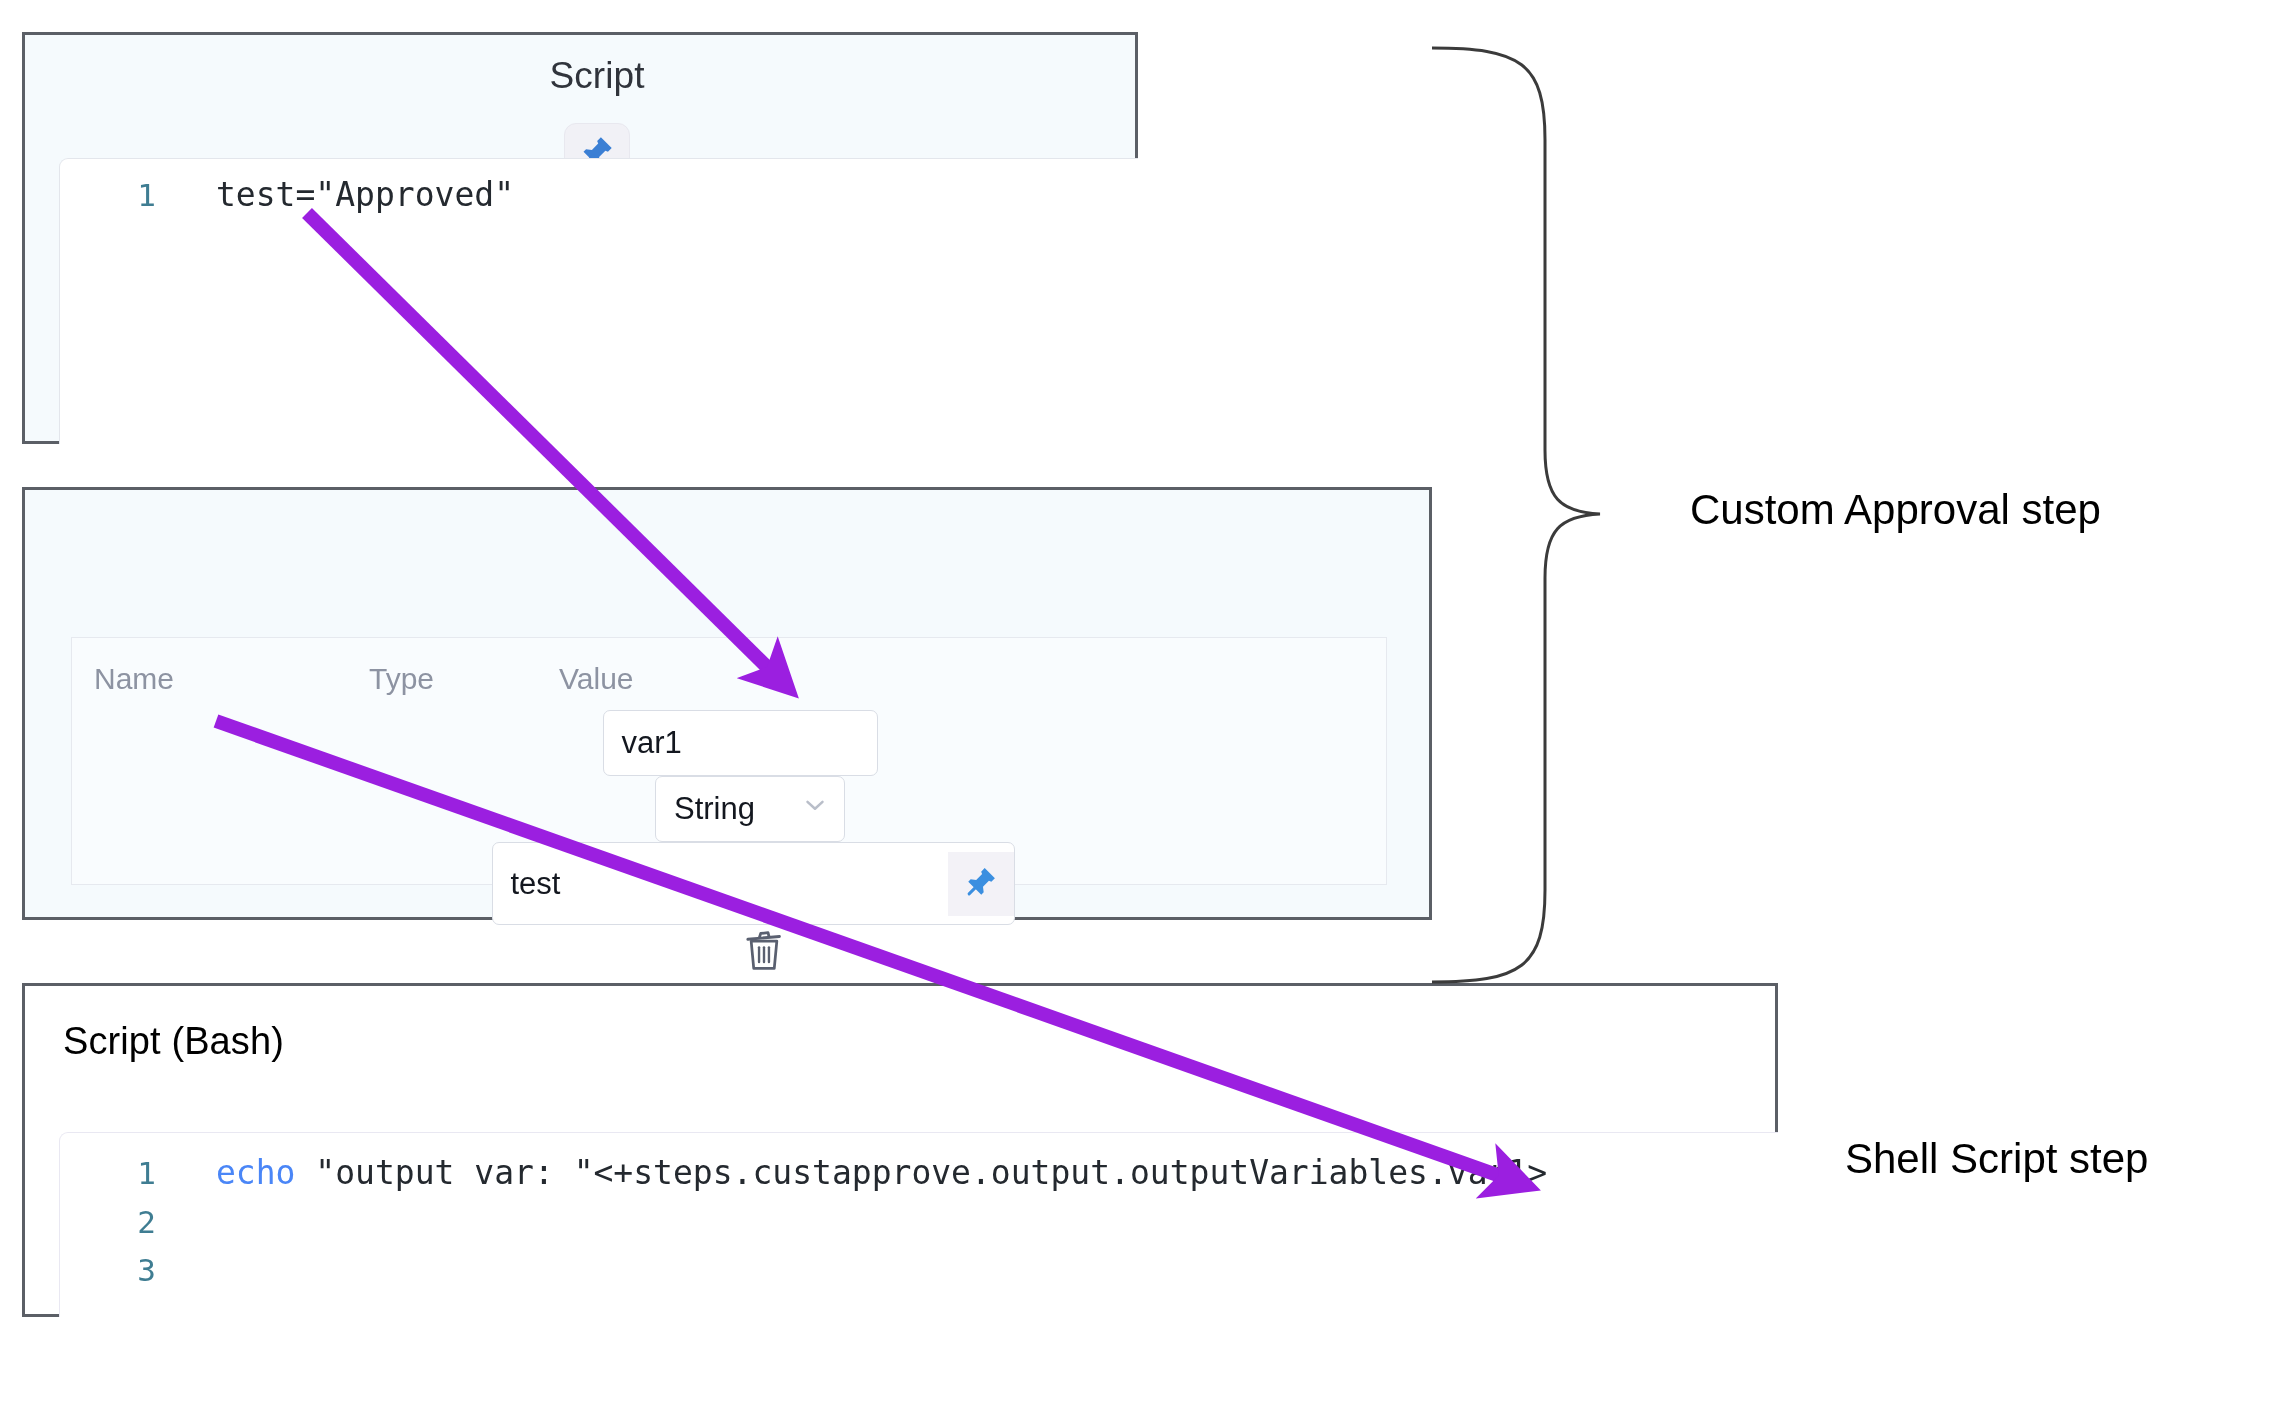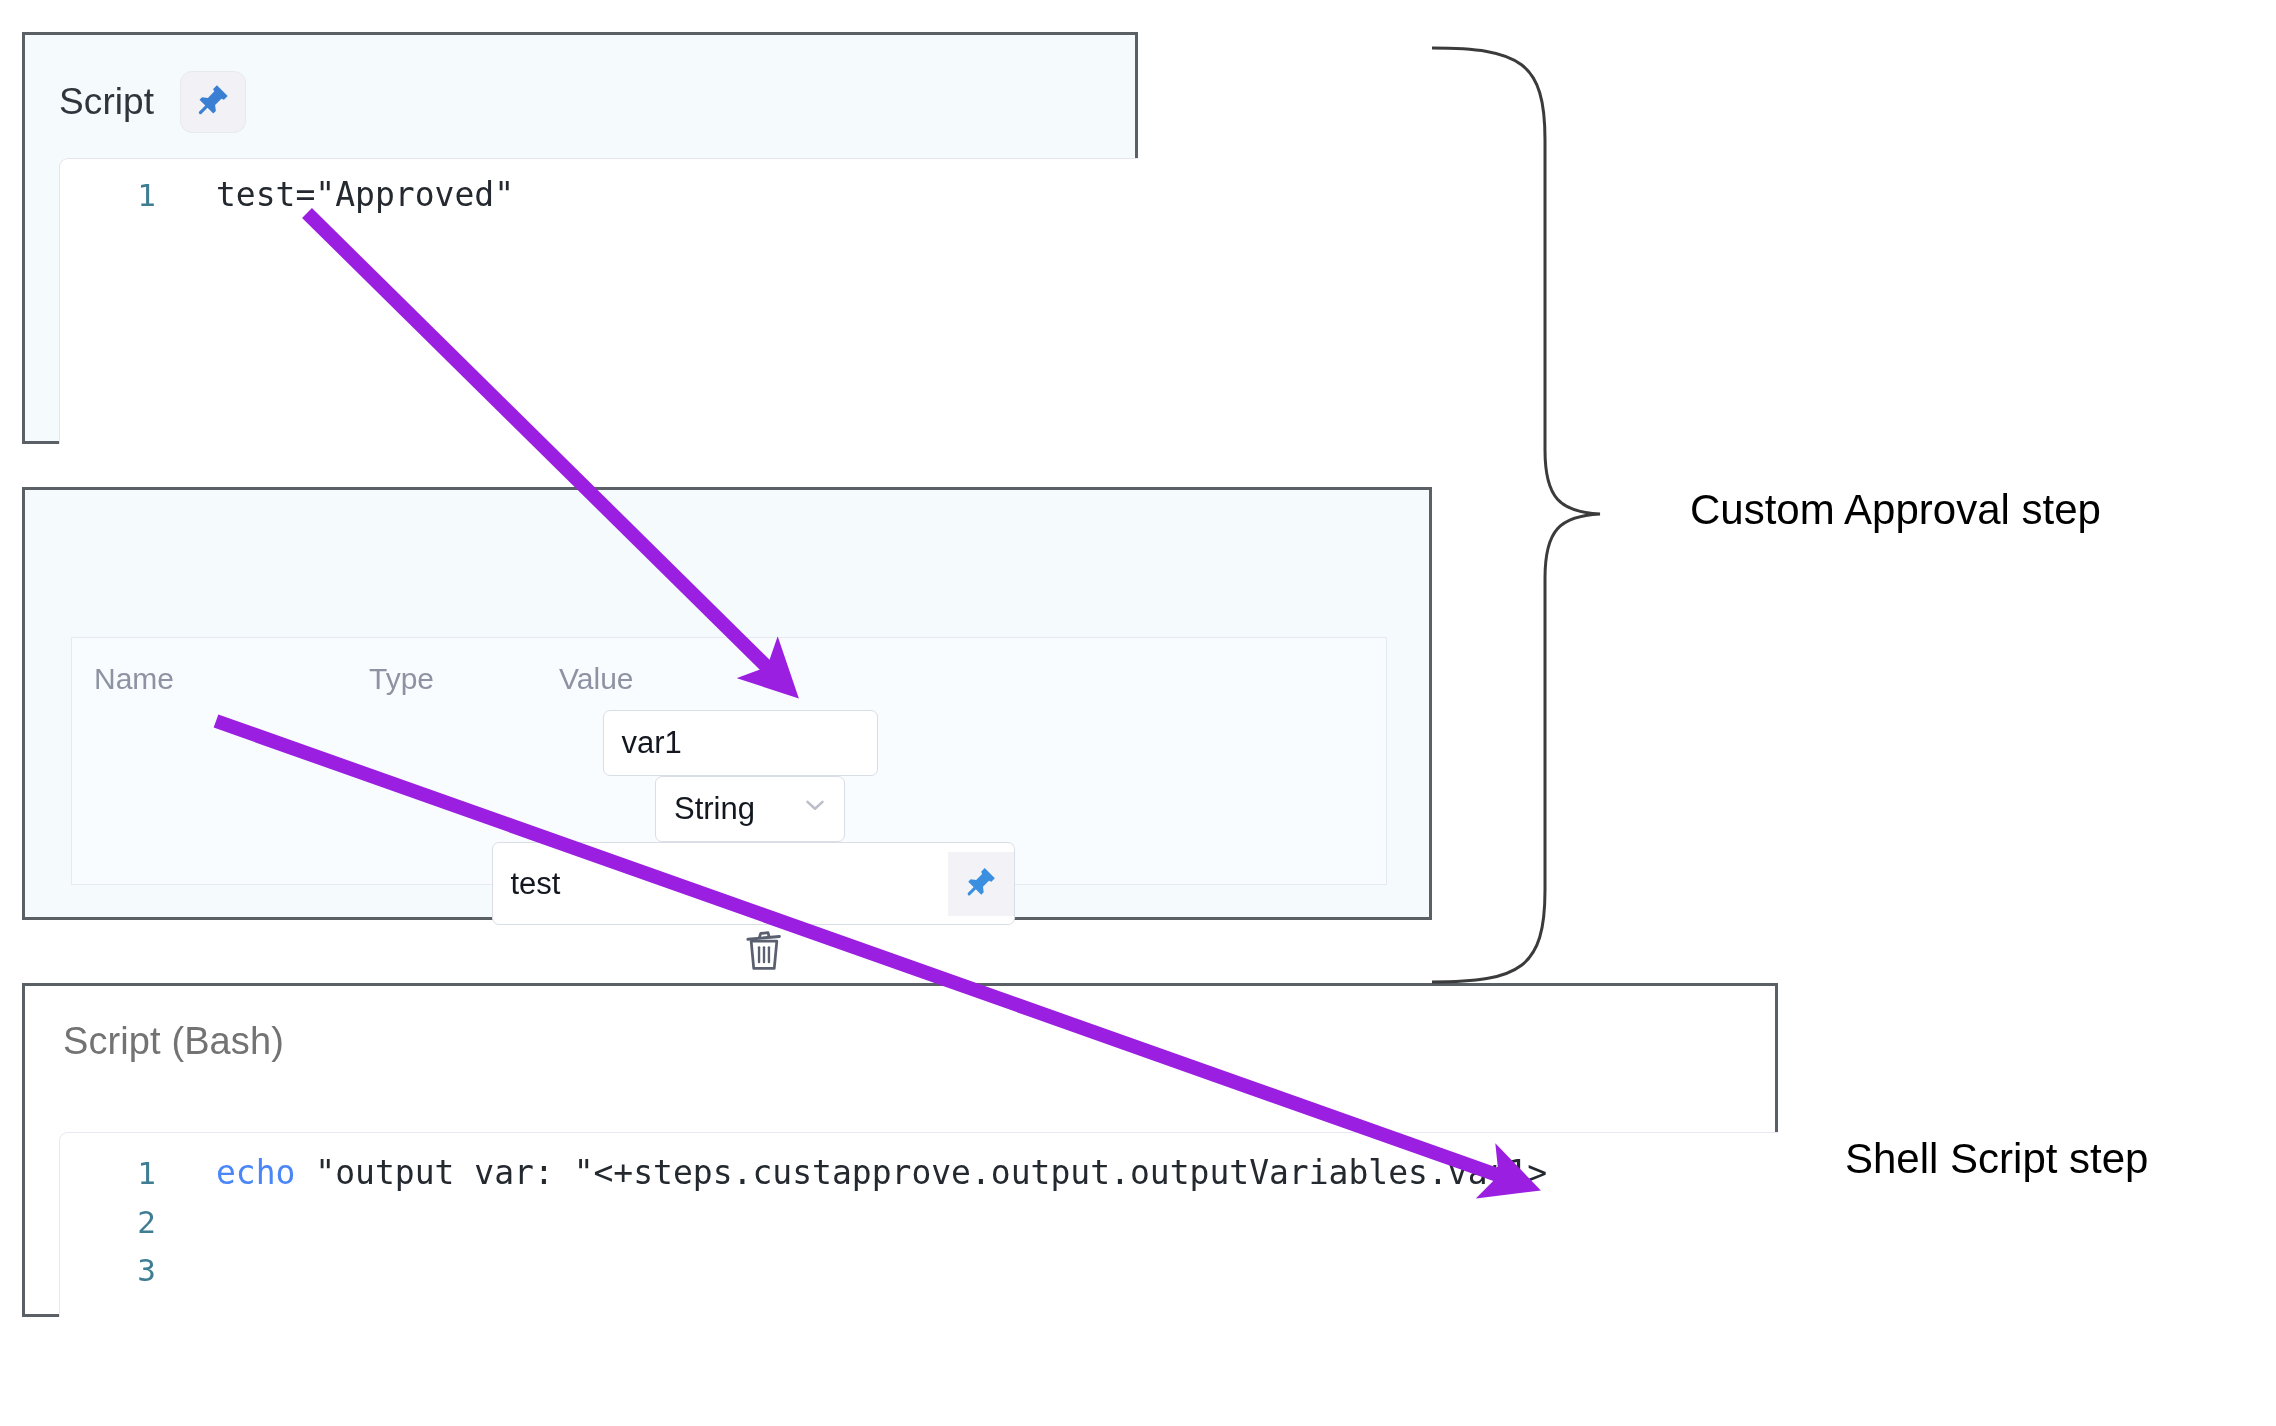--- a/index.html
+++ b/index.html
@@ -29,21 +29,22 @@
   #panel-script {
     left: 22px;
     top: 32px;
     width: 1116px;
     height: 412px;
   }
   .script-header {
     display: flex;
     align-items: center;
     gap: 26px;
-    padding: 36px 0 0 34px;
+    padding: 20px 0 0 34px;
+    flex-direction: column;
   }
   .script-title {
     font-size: 37px;
     color: #30343c;
     letter-spacing: .1px;
   }
   .pin-btn {
     width: 66px;
     height: 62px;
     border-radius: 12px;
@@ -205,21 +206,21 @@
 
   
   #panel-bash {
     left: 22px;
     top: 983px;
     width: 1756px;
     height: 334px;
   }
   .bash-title {
     font-size: 38px;
-    color: #737373;
+    color: #000000;
     padding: 34px 0 0 38px;
     letter-spacing: .1px;
   }
   .bash-code {
     position: absolute;
     left: 34px;
     right: -3px;
     top: 146px;
     bottom: -3px;
     background: #ffffff;

